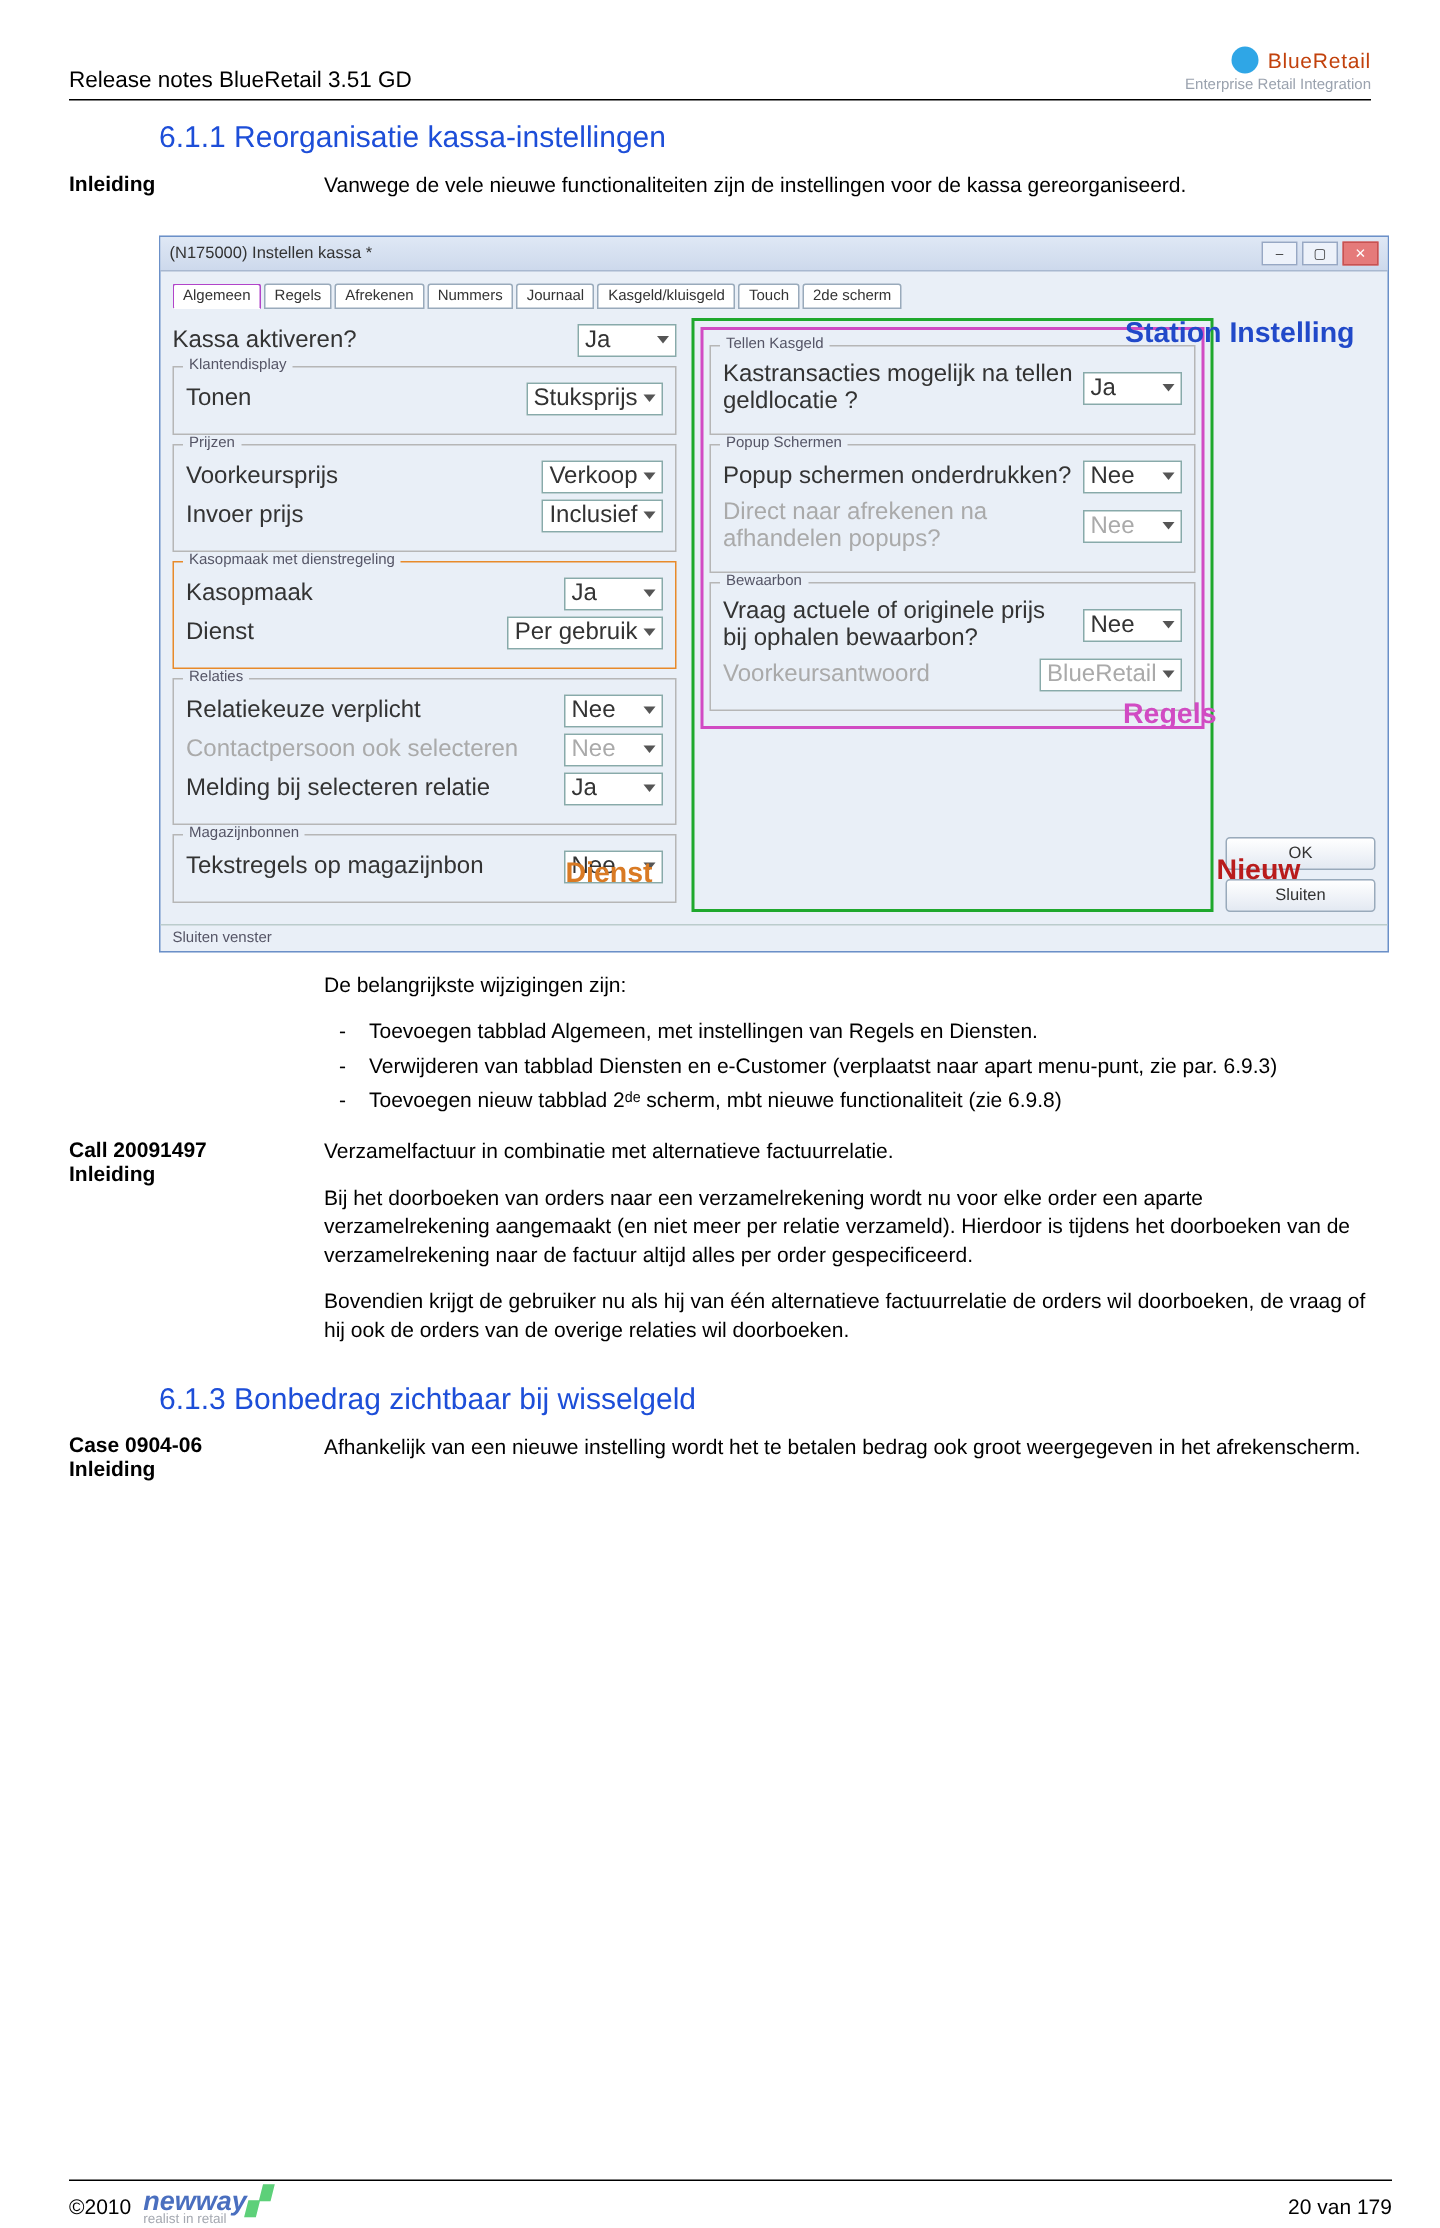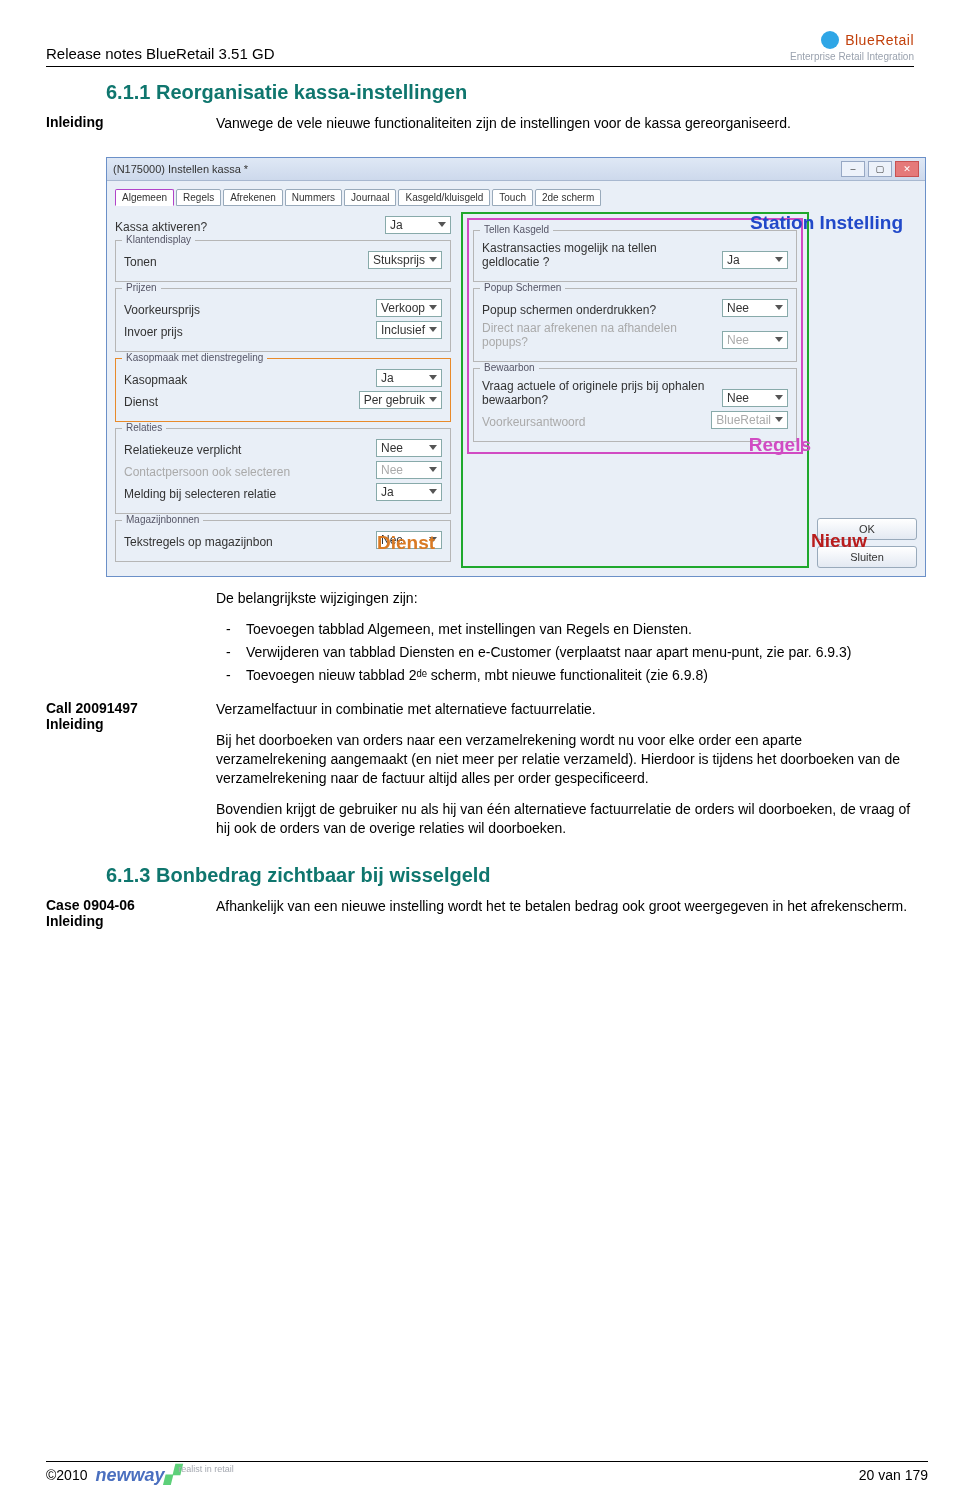--- a/index.html
+++ b/index.html
@@ -5,21 +5,21 @@
   html,body{margin:0;padding:0;background:#fff;color:#000;font-family:Verdana,Arial,sans-serif;font-size:14px}
   .page{width:960px;min-height:1485px;margin:17px auto;position:relative;box-sizing:border-box;padding:14px 46px 60px 46px}
   .header-row{display:flex;align-items:flex-end;justify-content:space-between}
   .header-title{font-size:15px}
   .logo{display:flex;flex-direction:column;align-items:flex-end}
   .logo-top{display:flex;align-items:center;gap:6px}
   .logo-dot{width:18px;height:18px;background:#2fa6e6;border-radius:50%}
   .logo-name{font-size:14px;color:#c2410c;letter-spacing:0.5px}
   .logo-sub{font-size:10px;color:#9aa2ae;margin-top:2px}
   .hr{border:none;border-top:1px solid #000;margin:4px 0 10px 0}
-  .section-title{color:#0f766e;font-weight:bold;font-size:20px;margin:14px 0 10px 60px}
+  .section-title{color:#1d4ed8;font-weight:normal;font-size:20px;margin:14px 0 10px 60px}
   .row{display:flex;gap:30px;margin:8px 0}
   .label-col{width:140px;font-weight:bold;flex-shrink:0}
   .body-col{flex:1}
   .body-col p{margin:0 0 12px 0;line-height:1.35}
   ul.dash{list-style:none;padding:0;margin:8px 0}
   ul.dash li{position:relative;padding-left:30px;margin:4px 0;line-height:1.35}
   ul.dash li:before{content:"-";position:absolute;left:10px}
   
   .app-window{border:1px solid #6b90c8;background:#e9eff7;margin:12px 0 12px 60px;width:820px;box-sizing:border-box;font-size:11px;color:#333}
   .app-title{background:linear-gradient(#dfe8f5,#cdd9ec);display:flex;justify-content:space-between;align-items:center;padding:3px 6px;border-bottom:1px solid #a8b8d0}
@@ -30,35 +30,35 @@
   .app-left{flex:1}
   .app-right{width:100px}
   .tabs{display:flex;gap:2px;margin-bottom:6px;flex-wrap:wrap}
   .tab{border:1px solid #9ab;background:#fff;padding:2px 6px;font-size:10px;border-radius:2px 2px 0 0}
   .tab.active{border:1px solid #b144c9;border-bottom-color:#fff}
   .cols{display:flex;gap:10px}
   .col{flex:1}
   .group{border:1px solid #b6b6b6;padding:6px 8px 8px;margin:6px 0;position:relative}
   .group.mark-orange{border-color:#e88a2a}
   .group-title{position:absolute;top:-7px;left:6px;background:#e9eff7;padding:0 4px;font-size:10px;color:#556}
-  .field{display:flex;align-items:flex-end;margin:4px 0;font-size:12px;color:#333;gap:6px}
+  .field{display:flex;align-items:center;margin:4px 0;font-size:16px;color:#333;gap:6px}
   .field .lab{flex:1}
   .sel{border:1px solid #8aa;background:#fff;padding:1px 4px;min-width:56px;display:flex;justify-content:space-between;align-items:center;gap:4px}
   .caret{border-left:4px solid transparent;border-right:4px solid transparent;border-top:5px solid #555}
   .app-buttons{display:flex;flex-direction:column;gap:6px;margin-top:auto}
   .app-btn{border:1px solid #9ab;background:linear-gradient(#fff,#e3e9f2);padding:4px 0;text-align:center;font-size:11px;border-radius:3px}
   .anno{position:absolute;font-weight:bold;font-size:19px}
   .anno.station{color:#2149c9;right:-96px;top:-2px}
   .anno.nieuw{color:#b91c1c;right:-60px;bottom:14px}
   .anno.dienst{color:#d97a24;left:262px;bottom:14px}
   .anno.regels{color:#d14bc3;right:-10px;bottom:-4px}
   .statusbar{border-top:1px solid #bcc;padding:3px 8px;font-size:10px;color:#556}
   
   .footer{position:absolute;bottom:18px;left:46px;right:32px;border-top:1px solid #000;padding-top:4px;display:flex;justify-content:space-between;align-items:center;font-size:14px}
-  .newway-logo{display:flex;flex-direction:row;align-items:flex-start;line-height:1}
+  .newway-logo{display:flex;flex-direction:column;align-items:flex-start;line-height:1}
   .nw-top{color:#4a6fbf;font-style:italic;font-size:18px;font-weight:bold}
   .nw-cube{color:#5dd079}
   .nw-sub{color:#a5a9b1;font-size:9px;margin-top:-1px}
 </style>
 </head>
 <body>
 
 <div class="page">
   <div class="header-row">
     <div class="header-title">Release notes BlueRetail 3.51 GD</div>
@@ -245,20 +245,21 @@
           <span class="anno dienst">Dienst</span>
         </div>
       </div>
       <div class="app-right" style="display:flex;flex-direction:column;justify-content:flex-end">
         <div class="app-buttons">
           <div class="app-btn">OK</div>
           <div class="app-btn">Sluiten</div>
         </div>
       </div>
     </div>
+    <div class="statusbar">Sluiten venster</div>
   </div>
 
   <div class="row">
     <div class="label-col"></div>
     <div class="body-col">
       <p>De belangrijkste wijzigingen zijn:</p>
       <ul class="dash">
         <li>Toevoegen tabblad Algemeen, met instellingen van Regels en Diensten.</li>
         <li>Verwijderen van tabblad Diensten en e-Customer (verplaatst naar apart menu-punt, zie par. 6.9.3)</li>
         <li>Toevoegen nieuw tabblad 2ᵈᵉ scherm, mbt nieuwe functionaliteit (zie 6.9.8)</li>

